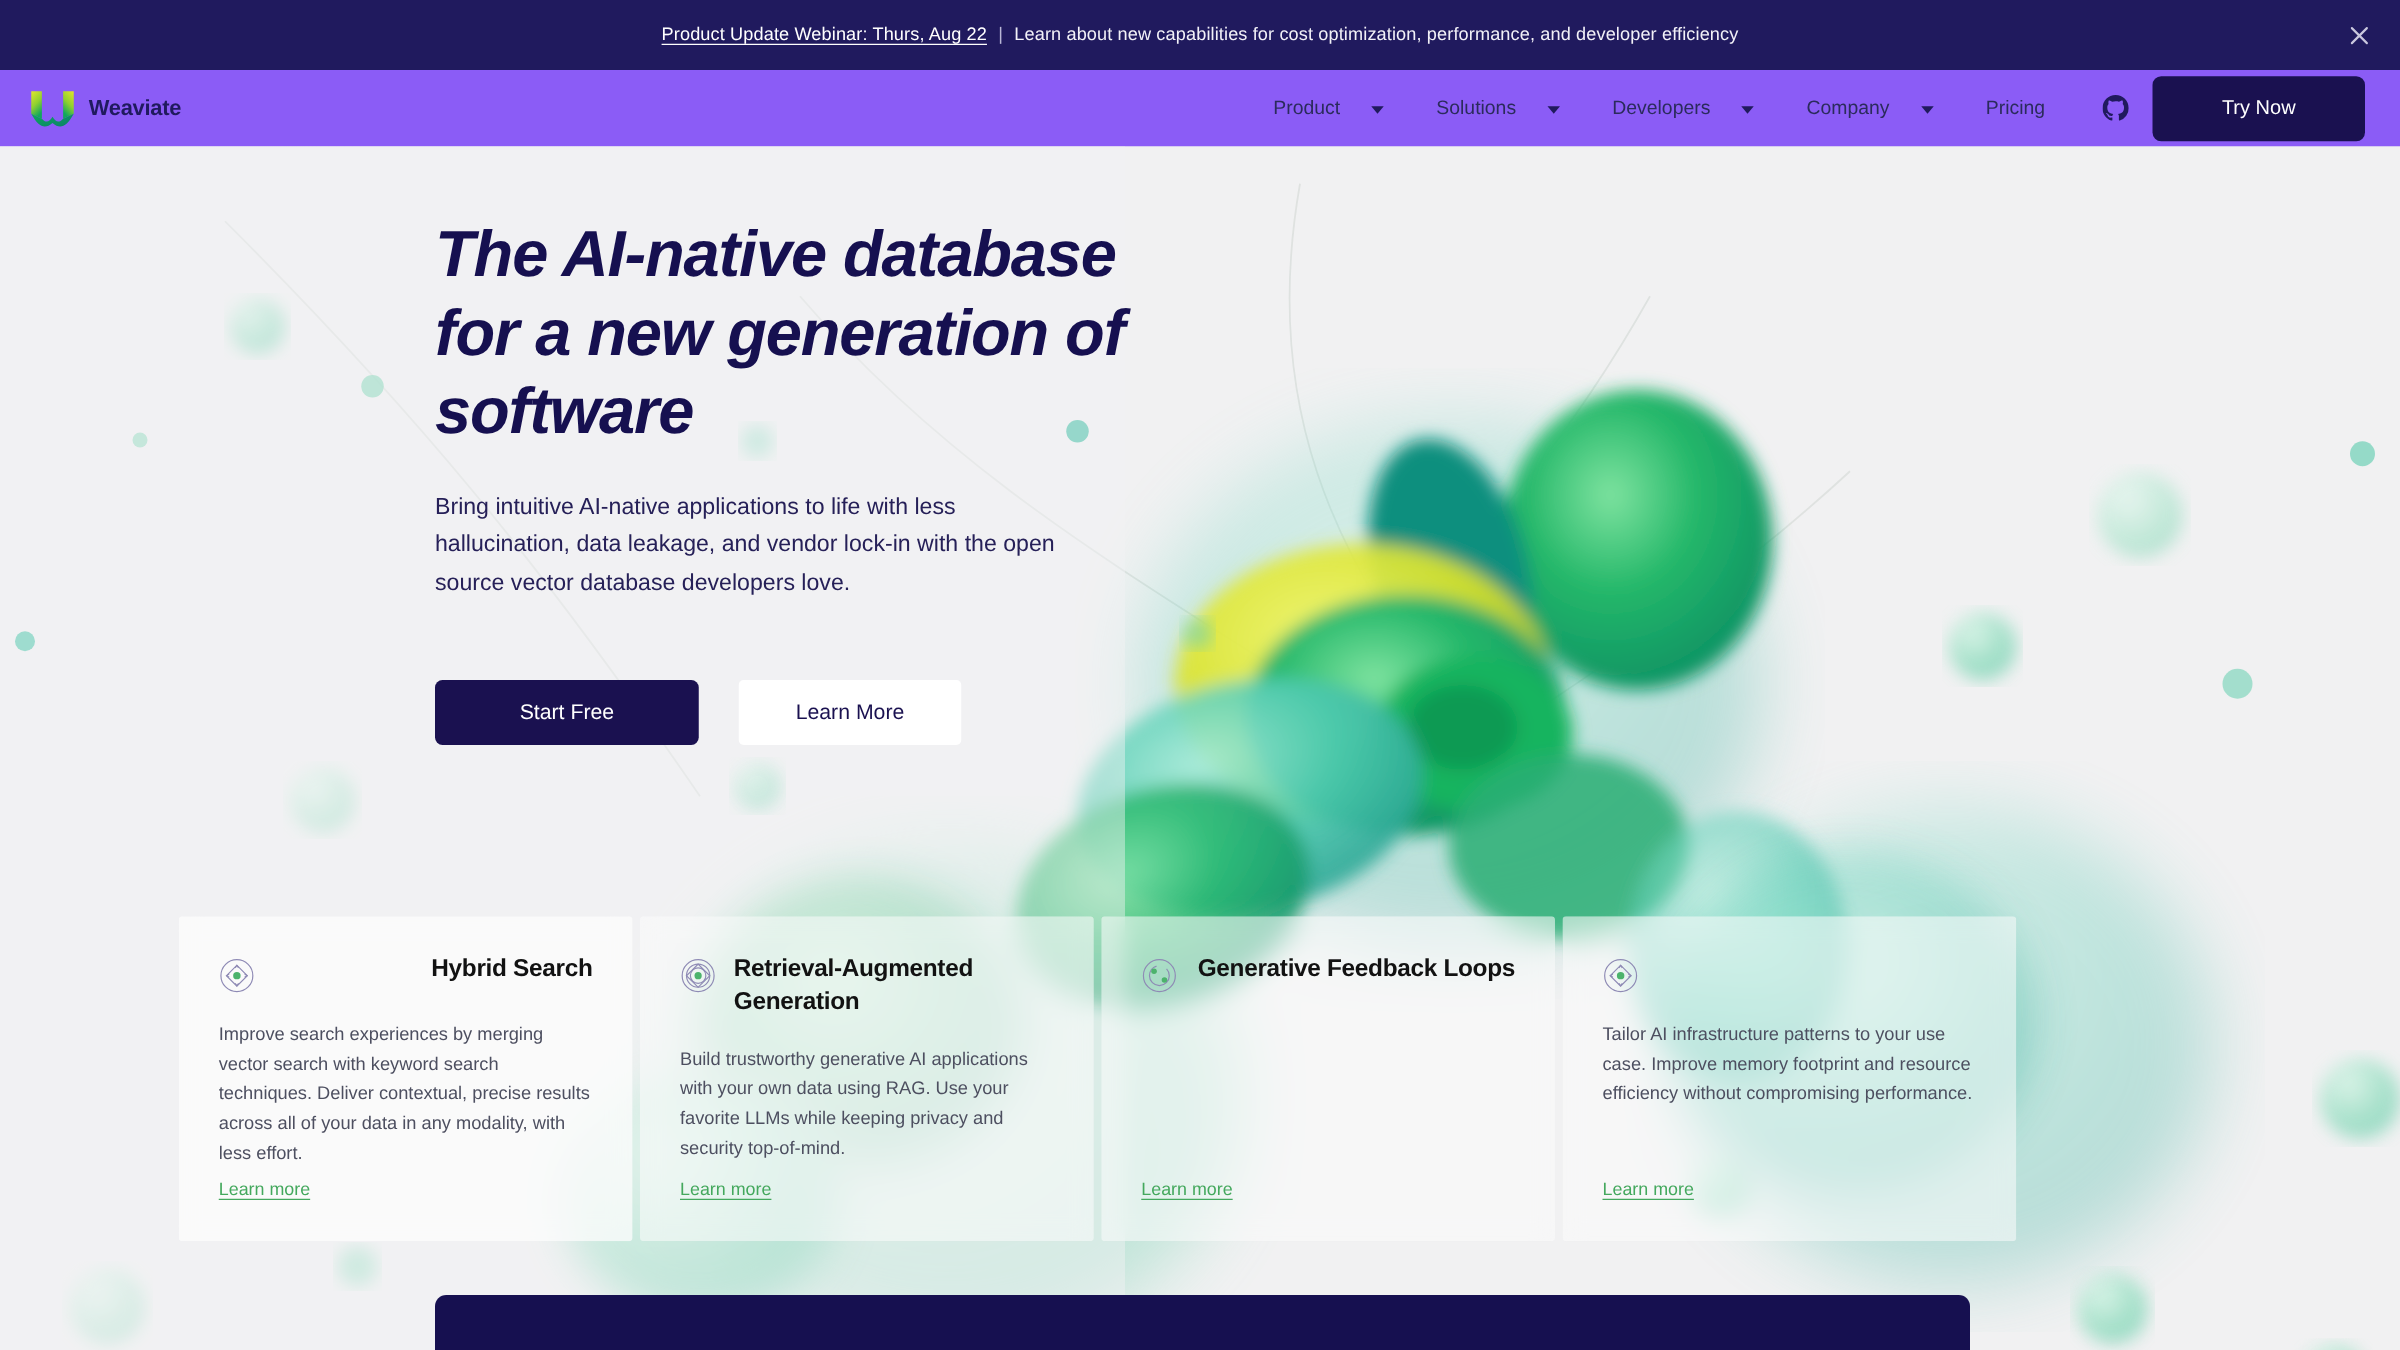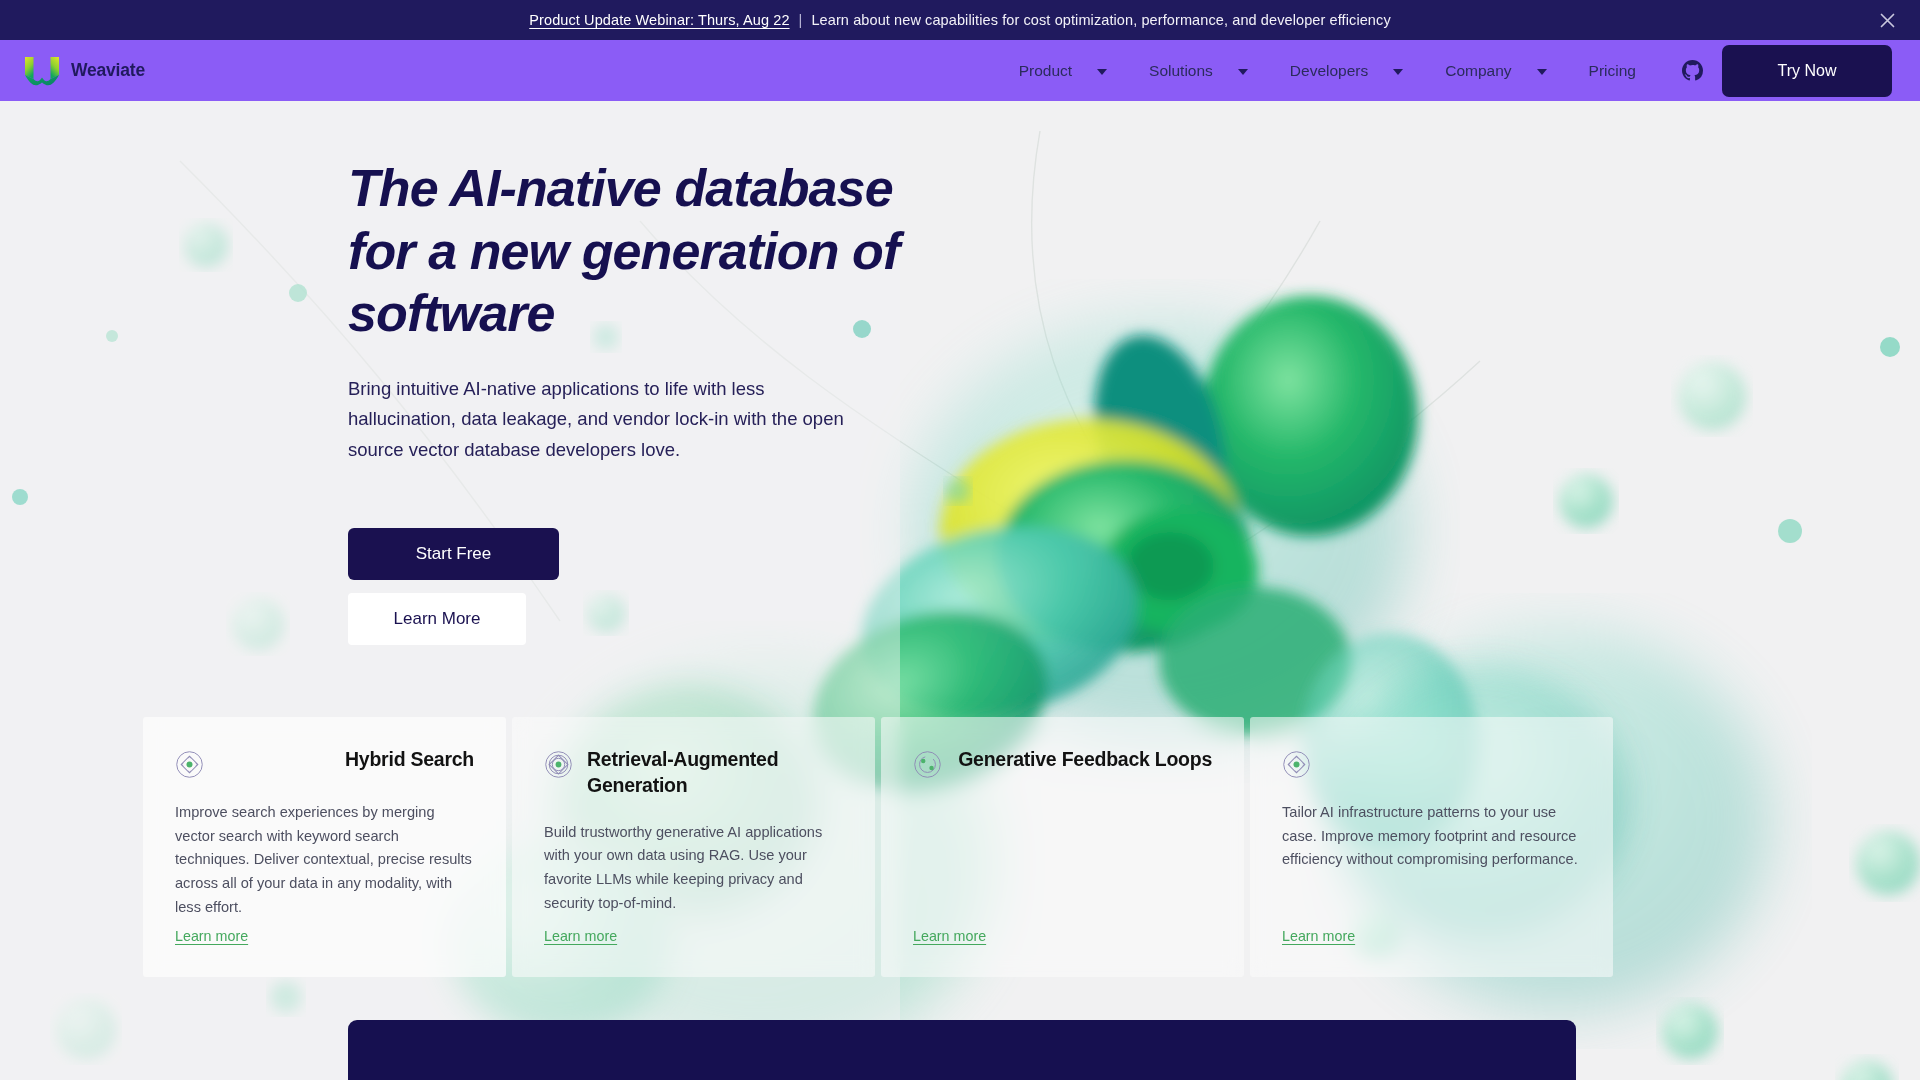--- a/index.html
+++ b/index.html
@@ -8,21 +8,21 @@
   body{
     font-family:"Liberation Sans","DejaVu Sans",sans-serif;
     background:#efefef;
     color:#1b1a4e;
     -webkit-font-smoothing:antialiased;
   }
 
   
   .banner{
     position:relative;
-    height:40px;
+    height:56px;
     background:#201a5e;
     display:flex;
     align-items:center;
     justify-content:center;
     color:#ffffff;
     font-size:14.5px;
     letter-spacing:.1px;
     z-index:40;
   }
   .banner-inner{display:flex;align-items:center;gap:0;white-space:nowrap;}
@@ -102,21 +102,21 @@
     font-size:52px;line-height:1.205;font-weight:bold;
     letter-spacing:-.9px;color:#161050;
     width:560px;
     font-style:italic;
   }
   .hero-sub{
     margin-top:29px;
     font-size:18.5px;line-height:1.64;color:#262058;
     width:520px;
   }
-  .hero-actions{margin-top:63px;display:flex;gap:13px;flex-direction:column;}
+  .hero-actions{margin-top:63px;display:flex;gap:32px;}
   .btn-primary{
     background:#1a1150;color:#fff;border:none;border-radius:6px;
     width:211px;height:52px;font-size:17px;cursor:pointer;font-family:inherit;
   }
   .btn-secondary{
     background:#ffffff;color:#1a1150;border:none;border-radius:4px;
     width:178px;height:52px;font-size:17px;cursor:pointer;font-family:inherit;
   }
 
   

